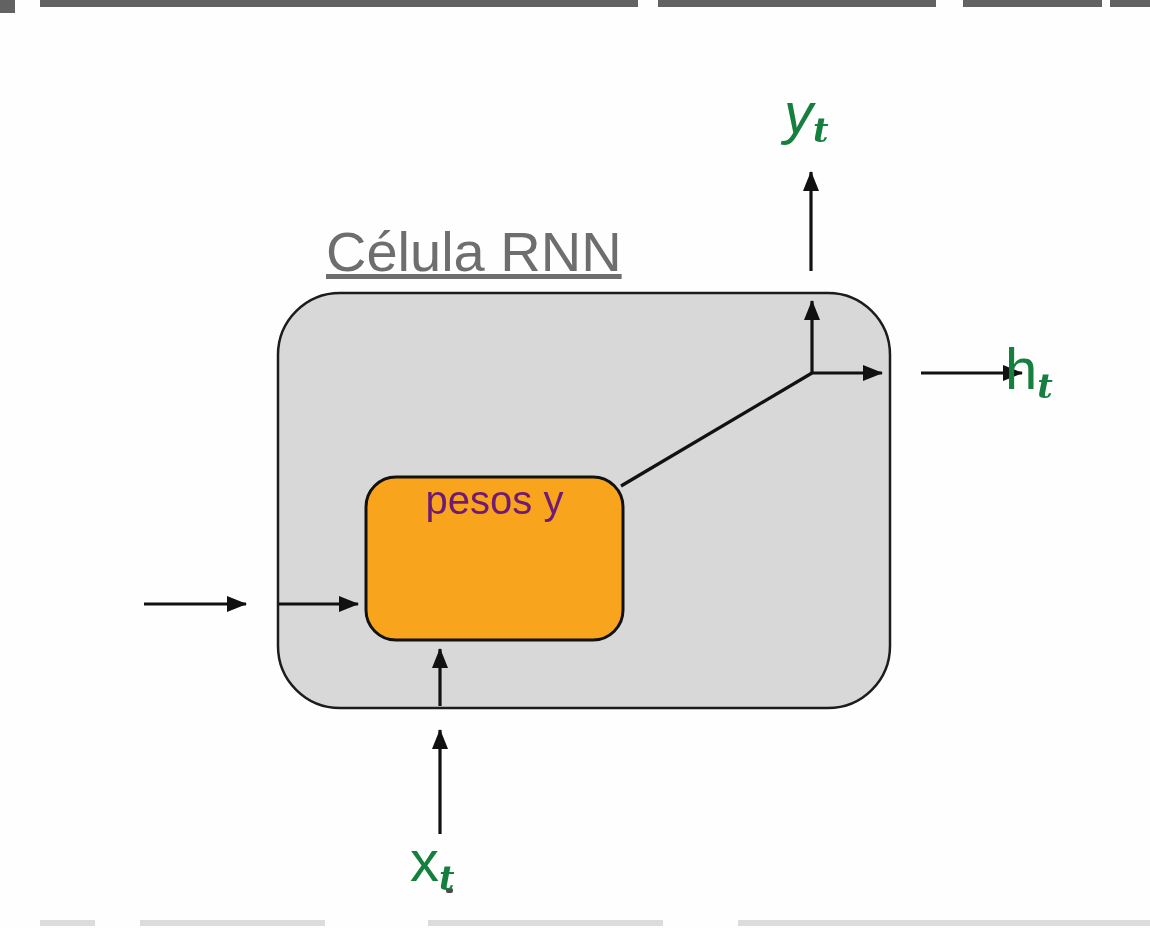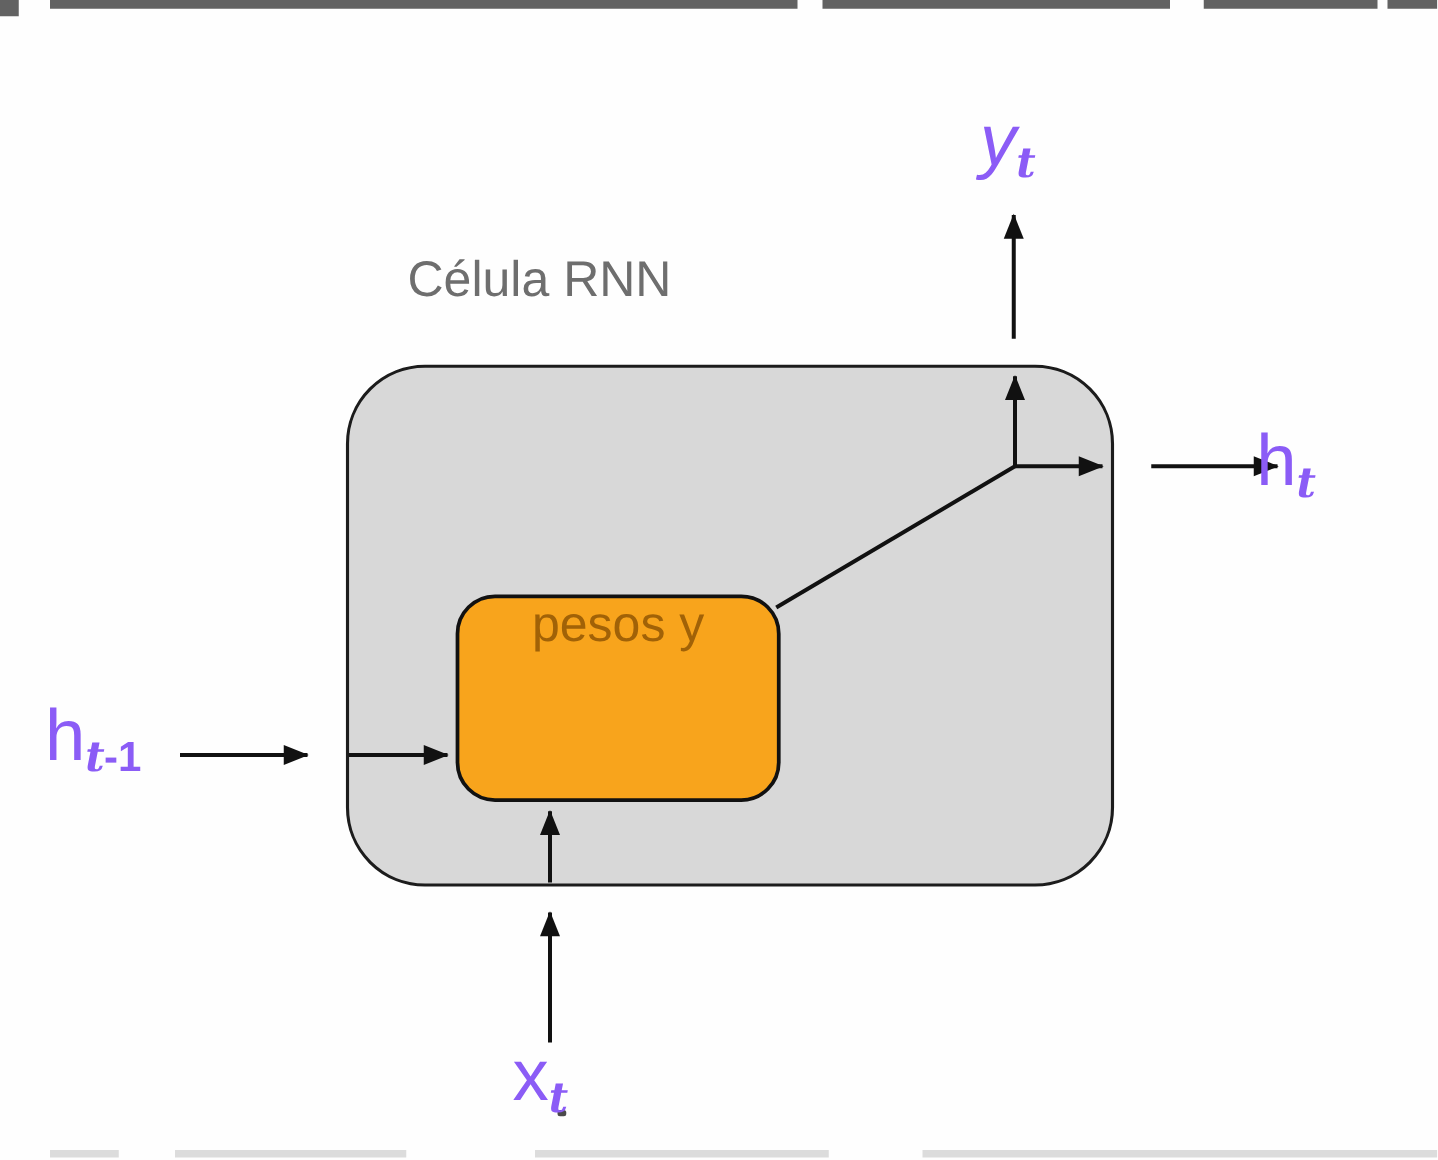--- a/index.html
+++ b/index.html
@@ -6,27 +6,27 @@
   .stage{
     position:relative;
     width:1150px;height:928px;
     background:#fefefe;
     overflow:hidden;
     font-family:"Liberation Sans",sans-serif;
   }
   .diagram-svg{position:absolute;left:0;top:0;}
 
   .title{
-    position:absolute;left:326px;top:204px;
-    font-size:40px;line-height:1;color:#6e6e6e;
-    letter-spacing:0px;white-space:nowrap;
+    position:absolute;left:326px;top:224px;
+    font-size:56px;line-height:1;color:#6e6e6e;
+    letter-spacing:0px;white-space:nowrap;text-decoration:underline;
   }
   .math-label{
     position:absolute;
-    font-size:58px;line-height:1;color:#8b5cf6;
+    font-size:58px;line-height:1;color:#15803d;
     white-space:nowrap;
   }
   .math-label .sub{
     font-size:0.58em;
     font-family:"DejaVu Serif",serif;
     font-style:italic;font-weight:600;
     vertical-align:-0.28em;
     letter-spacing:-0.02em;
   }
   .math-label .sub .upright{
@@ -36,21 +36,21 @@
   }
   .label-prev-hidden{left:36px;top:560px;}
   .label-output{left:784px;top:84px;}
   .label-output .base{font-style:italic;}
   .label-hidden{left:1005px;top:340px;}
   .label-input{left:410px;top:832px;text-align:center;}
 
   .weights-text{
     position:absolute;left:366px;top:477px;width:257px;height:171px;
     display:flex;flex-direction:column;align-items:center;justify-content:space-between;
-    font-size:40px;line-height:1.17;color:#a16207;text-align:center;
+    font-size:40px;line-height:1.17;color:#701a75;text-align:center;
   }
 
   .artifact{position:absolute;background:#3f3f3f;opacity:0.82;}
   .artifact-faint{position:absolute;background:#dcdcdc;}
   .artifact-dot{position:absolute;background:#4a4a4a;border-radius:2px;}
 </style>
 </head>
 <body>
 
 <div class="stage">
@@ -96,23 +96,20 @@
 
     <rect x="366" y="477" width="257" height="163" rx="30" ry="30" stroke="#111111" stroke-width="3" fill="#f8a41c"></rect>
   </svg>
 
   <div class="title">Célula RNN</div>
 
   <div class="weights-text">
     <span>pesos y</span>
   </div>
 
-  <div class="math-label label-prev-hidden">
-    <span class="base">h</span><span class="sub"><span>t</span><span class="upright">-1</span></span>
-  </div>
 
   <div class="math-label label-output">
     <span class="base">y</span><span class="sub">t</span>
   </div>
 
   <div class="math-label label-hidden">
     <span class="base">h</span><span class="sub">t</span>
   </div>
 
   <div class="math-label label-input">

